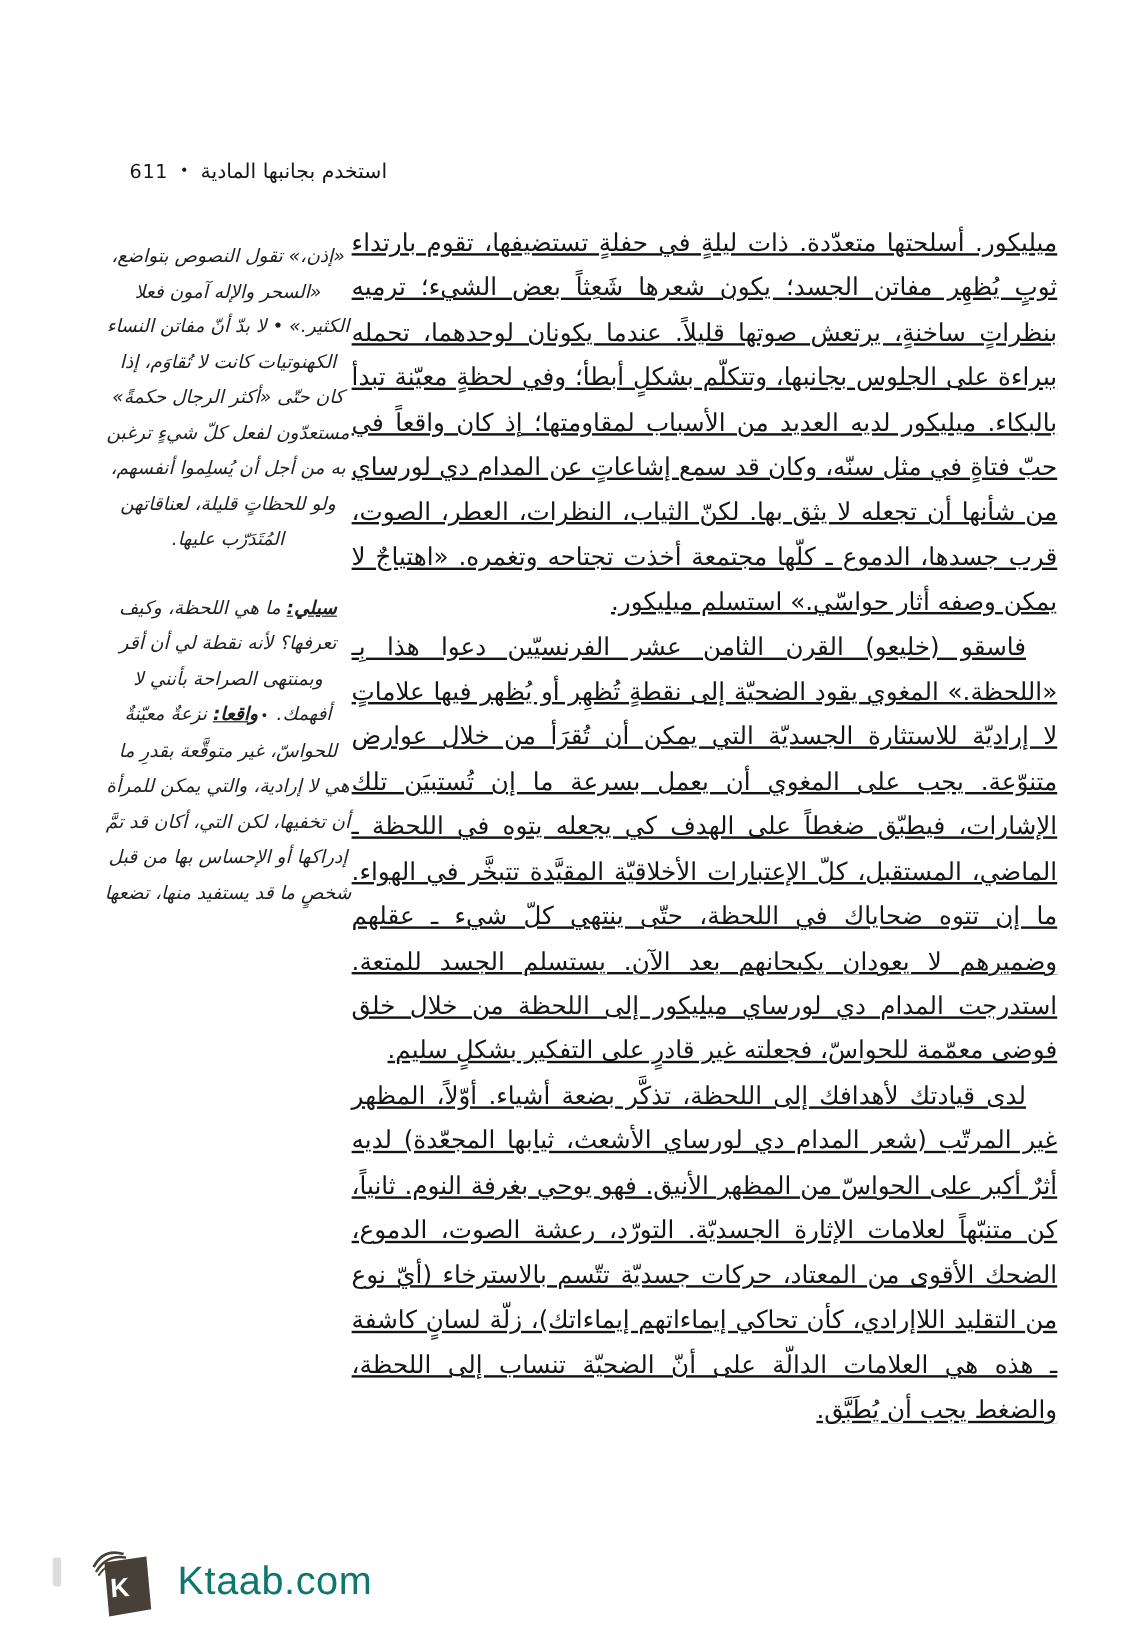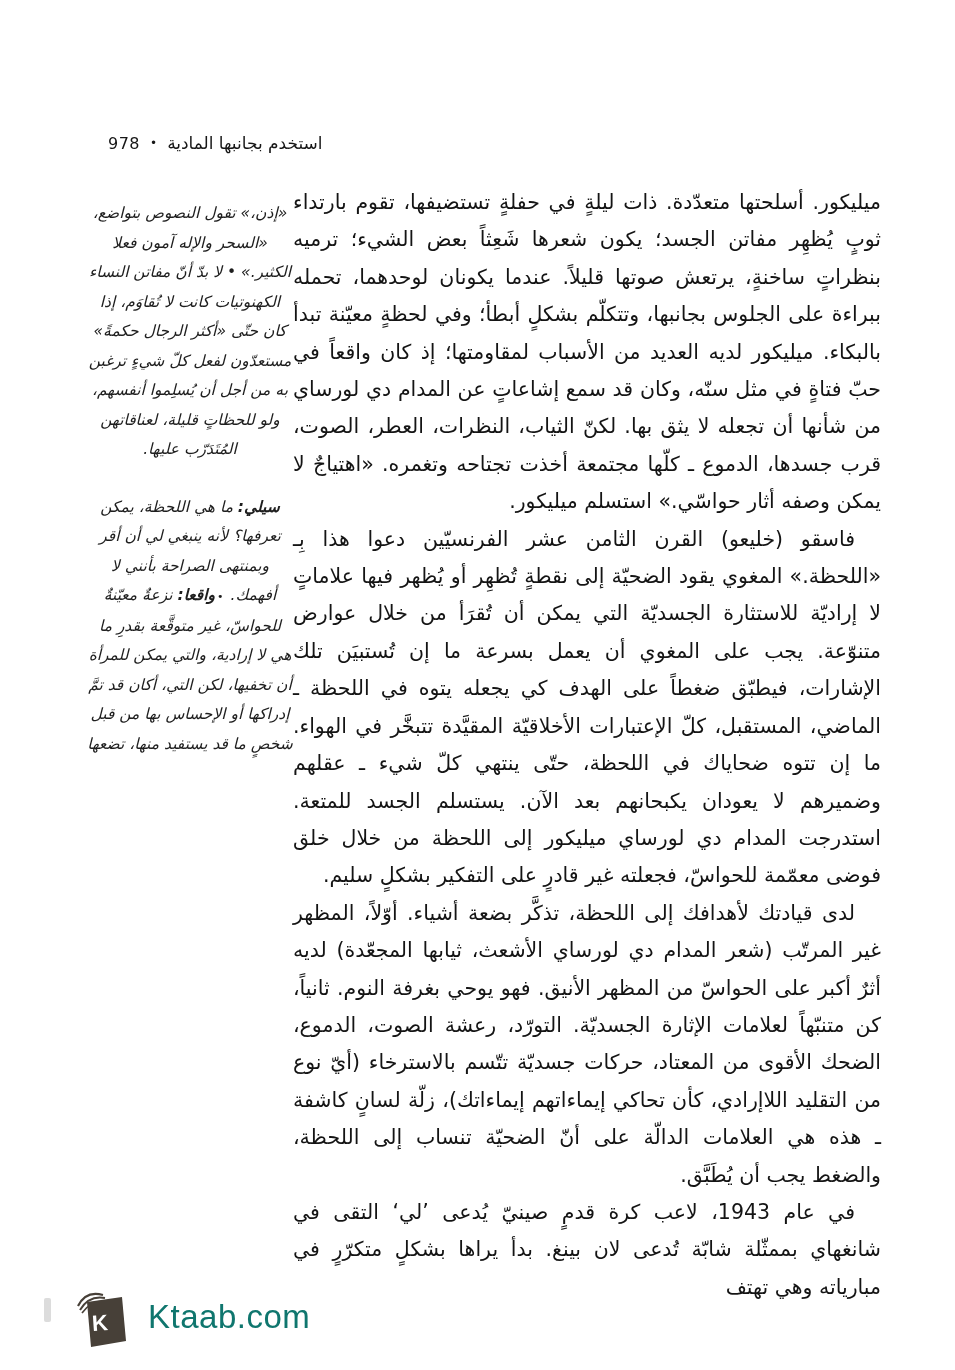--- a/index.html
+++ b/index.html
@@ -20,28 +20,28 @@
 
   
   .margin-col{
     position:absolute;left:86px;top:199px;width:208px;
     direction:rtl;text-align:center;
     font-style:italic;font-size:15.5px;line-height:29.5px;color:#1e1e1e;
   }
   .margin-note{margin:0 0 0 0;}
   .margin-attribution{margin-top:14px;}
   .margin-note-2{margin-top:28px;}
-  .margin-col b{font-style:italic;font-weight:bold;}
+  .margin-col b{font-style:italic;font-weight:bold;text-decoration:underline;}
   .margin-bullet{font-size:11px;padding:0 2px;}
 
   
   .main-col{
     position:absolute;left:293px;top:184px;width:588px;
     direction:rtl;text-align:justify;
-    font-size:20.5px;line-height:37.4px;color:#141414;
+    font-size:20.5px;line-height:37.4px;color:#141414;text-decoration:underline;
   }
   .main-col p{margin:0;padding:0;}
   .main-col p.indented{text-indent:26px;}
 
   
   .footer-brand{
     position:absolute;left:70px;top:1286px;height:62px;
     display:flex;align-items:center;gap:14px;cursor:pointer;
   }
   .brand-text{
@@ -54,35 +54,34 @@
   }
 </style>
 </head>
 <body>
 
 <div class="page">
 
   <div class="running-header">
     <span>استخدم بجانبها المادية</span>
     <span class="sep">•</span>
-    <span class="pg-num">978</span>
+    <span class="pg-num">611</span>
   </div>
 
   <div class="margin-col">
     <div class="margin-note">«إذن،» تقول النصوص بتواضع، «السحر والإله آمون فعلا الكثير.» • لا بدّ أنّ مفاتن النساء الكهنوتيات كانت لا تُقاوَم، إذا كان حتّى «أكثر الرجال حكمةً» مستعدّون لفعل كلّ شيءٍ ترغبن به من أجل أن يُسلِموا أنفسهم، ولو للحظاتٍ قليلة، لعناقاتهن المُتَدَرّب عليها.</div>
     <div class="margin-note margin-note-2">
-      <b>سيلي:</b><span> ما هي اللحظة، يمكن تعرفها؟ لأنه ينبغي لي أن أقر وبمنتهى الصراحة بأنني لا أفهمك. </span><span class="margin-bullet">•</span><b>واقعا:</b><span> نزعةٌ معيّنةٌ للحواسّ، غير متوقَّعة بقدرِ ما هي لا إرادية، والتي يمكن للمرأة أن تخفيها، لكن التي، أكان قد تمَّ إدراكها أو الإحساس بها من قبل شخصٍ ما قد يستفيد منها، تضعها</span>
+      <b>سيلي:</b><span> ما هي اللحظة، وكيف تعرفها؟ لأنه نقطة لي أن أقر وبمنتهى الصراحة بأنني لا أفهمك. </span><span class="margin-bullet">•</span><b>واقعا:</b><span> نزعةٌ معيّنةٌ للحواسّ، غير متوقَّعة بقدرِ ما هي لا إرادية، والتي يمكن للمرأة أن تخفيها، لكن التي، أكان قد تمَّ إدراكها أو الإحساس بها من قبل شخصٍ ما قد يستفيد منها، تضعها</span>
     </div>
   </div>
 
   <div class="main-col">
     <p>ميليكور. أسلحتها متعدّدة. ذات ليلةٍ في حفلةٍ تستضيفها، تقوم بارتداء ثوبٍ يُظهِر مفاتن الجسد؛ يكون شعرها شَعِثاً بعض الشيء؛ ترميه بنظراتٍ ساخنةٍ، يرتعش صوتها قليلاً. عندما يكونان لوحدهما، تحمله ببراءة على الجلوس بجانبها، وتتكلّم بشكلٍ أبطأ؛ وفي لحظةٍ معيّنة تبدأ بالبكاء. ميليكور لديه العديد من الأسباب لمقاومتها؛ إذ كان واقعاً في حبّ فتاةٍ في مثل سنّه، وكان قد سمع إشاعاتٍ عن المدام دي لورساي من شأنها أن تجعله لا يثق بها. لكنّ الثياب، النظرات، العطر، الصوت، قرب جسدها، الدموع ـ كلّها مجتمعة أخذت تجتاحه وتغمره. «اهتياجٌ لا يمكن وصفه أثار حواسّي.» استسلم ميليكور.</p>
     <p class="indented">فاسقو (خليعو) القرن الثامن عشر الفرنسيّين دعوا هذا بِـ «اللحظة.» المغوي يقود الضحيّة إلى نقطةٍ تُظهِر أو يُظهر فيها علاماتٍ لا إراديّة للاستثارة الجسديّة التي يمكن أن تُقرَأ من خلال عوارض متنوّعة. يجب على المغوي أن يعمل بسرعة ما إن تُستبيَن تلك الإشارات، فيطبّق ضغطاً على الهدف كي يجعله يتوه في اللحظة ـ الماضي، المستقبل، كلّ الإعتبارات الأخلاقيّة المقيَّدة تتبخَّر في الهواء. ما إن تتوه ضحاياك في اللحظة، حتّى ينتهي كلّ شيء ـ عقلهم وضميرهم لا يعودان يكبحانهم بعد الآن. يستسلم الجسد للمتعة. استدرجت المدام دي لورساي ميليكور إلى اللحظة من خلال خلق فوضى معمّمة للحواسّ، فجعلته غير قادرٍ على التفكير بشكلٍ سليم.</p>
     <p class="indented">لدى قيادتك لأهدافك إلى اللحظة، تذكَّر بضعة أشياء. أوّلاً، المظهر غير المرتّب (شعر المدام دي لورساي الأشعث، ثيابها المجعّدة) لديه أثرٌ أكبر على الحواسّ من المظهر الأنيق. فهو يوحي بغرفة النوم. ثانياً، كن متنبّهاً لعلامات الإثارة الجسديّة. التورّد، رعشة الصوت، الدموع، الضحك الأقوى من المعتاد، حركات جسديّة تتّسم بالاسترخاء (أيّ نوع من التقليد اللاإرادي، كأن تحاكي إيماءاتهم إيماءاتك)، زلّة لسانٍ كاشفة ـ هذه هي العلامات الدالّة على أنّ الضحيّة تنساب إلى اللحظة، والضغط يجب أن يُطَبَّق.</p>
-    <p class="indented">في عام 1943، لاعب كرة قدمٍ صينيّ يُدعى ’لي‘ التقى في شانغهاي بممثّلة شابّة تُدعى لان بينغ. بدأ يراها بشكلٍ متكرّرٍ في مبارياته وهي تهتف</p>
   </div>
 
   <div class="scan-artifact"></div>
 
   <div class="footer-brand">
     <svg width="64" height="62" viewBox="0 0 64 62">
 
       <path d="M8,20 Q16,4 33,9" fill="none" stroke="#474038" stroke-width="2.2"></path>
       <path d="M10,24 Q19,9 35,12" fill="none" stroke="#474038" stroke-width="2"></path>
       <path d="M12,27 Q21,14 36,15" fill="none" stroke="#474038" stroke-width="1.6"></path>

